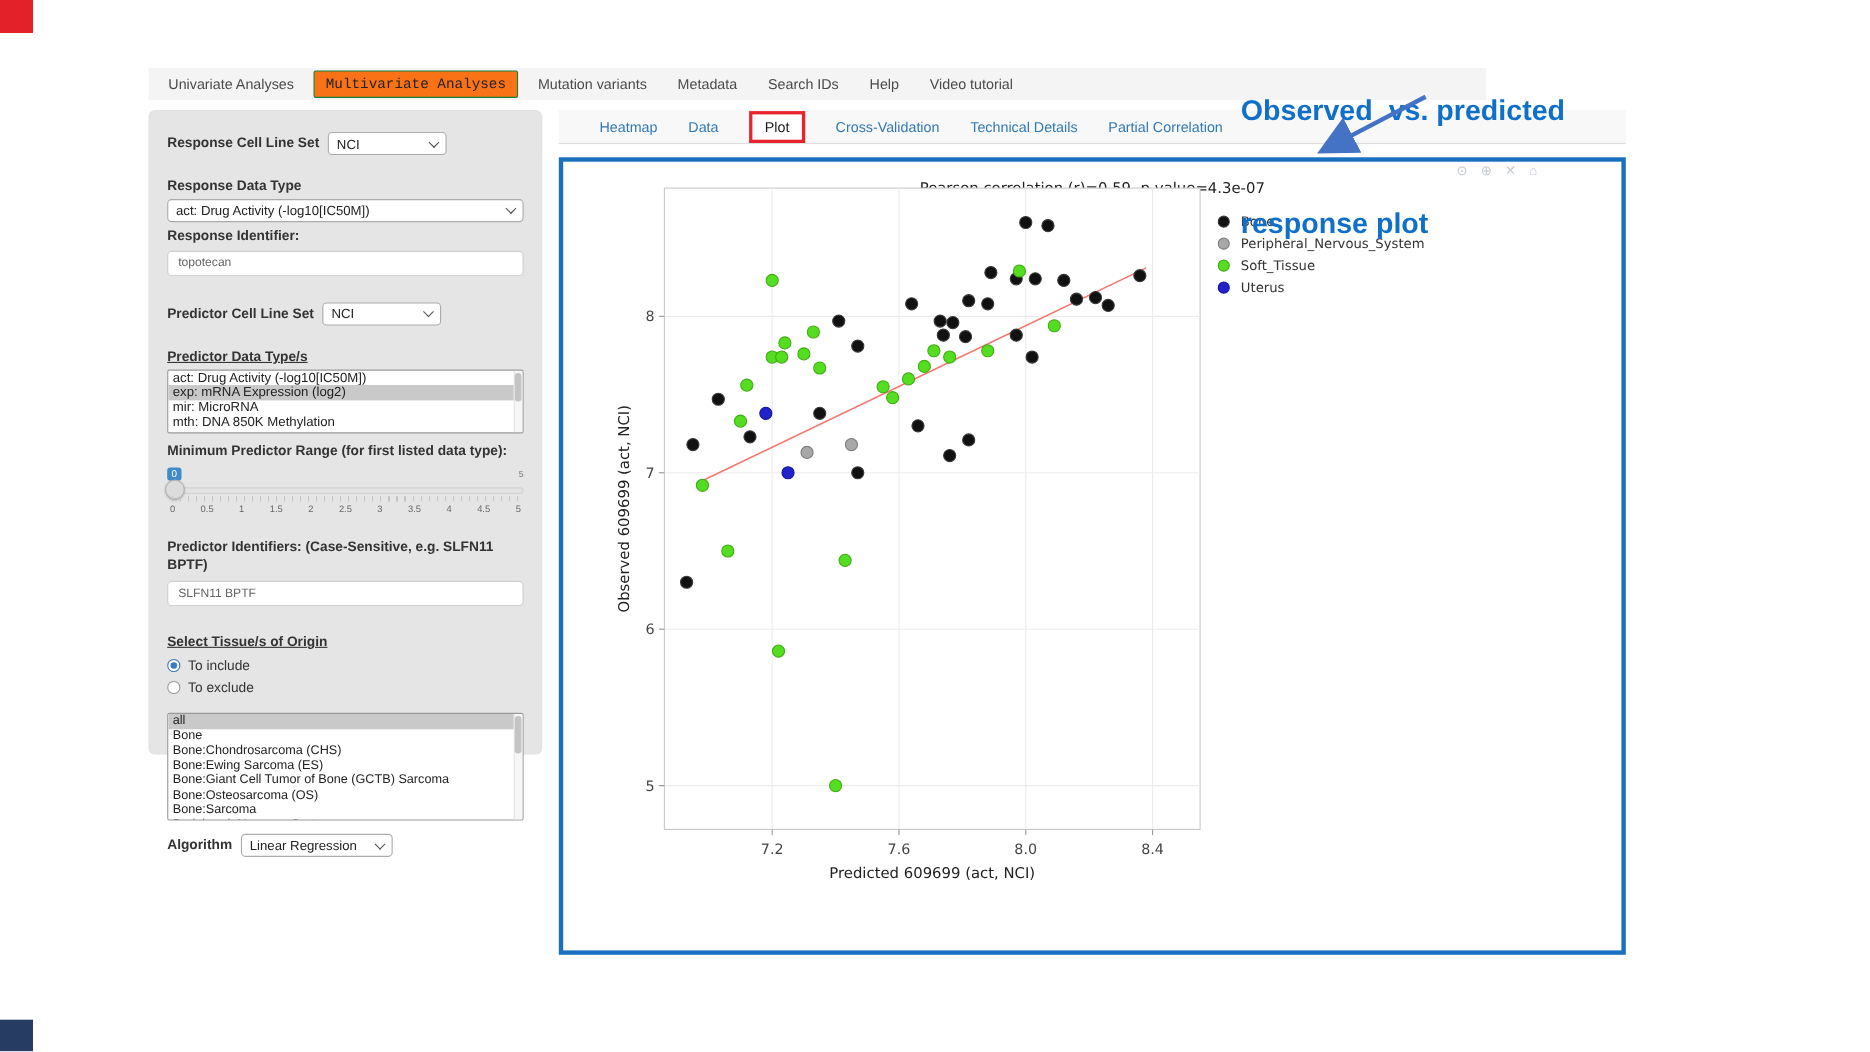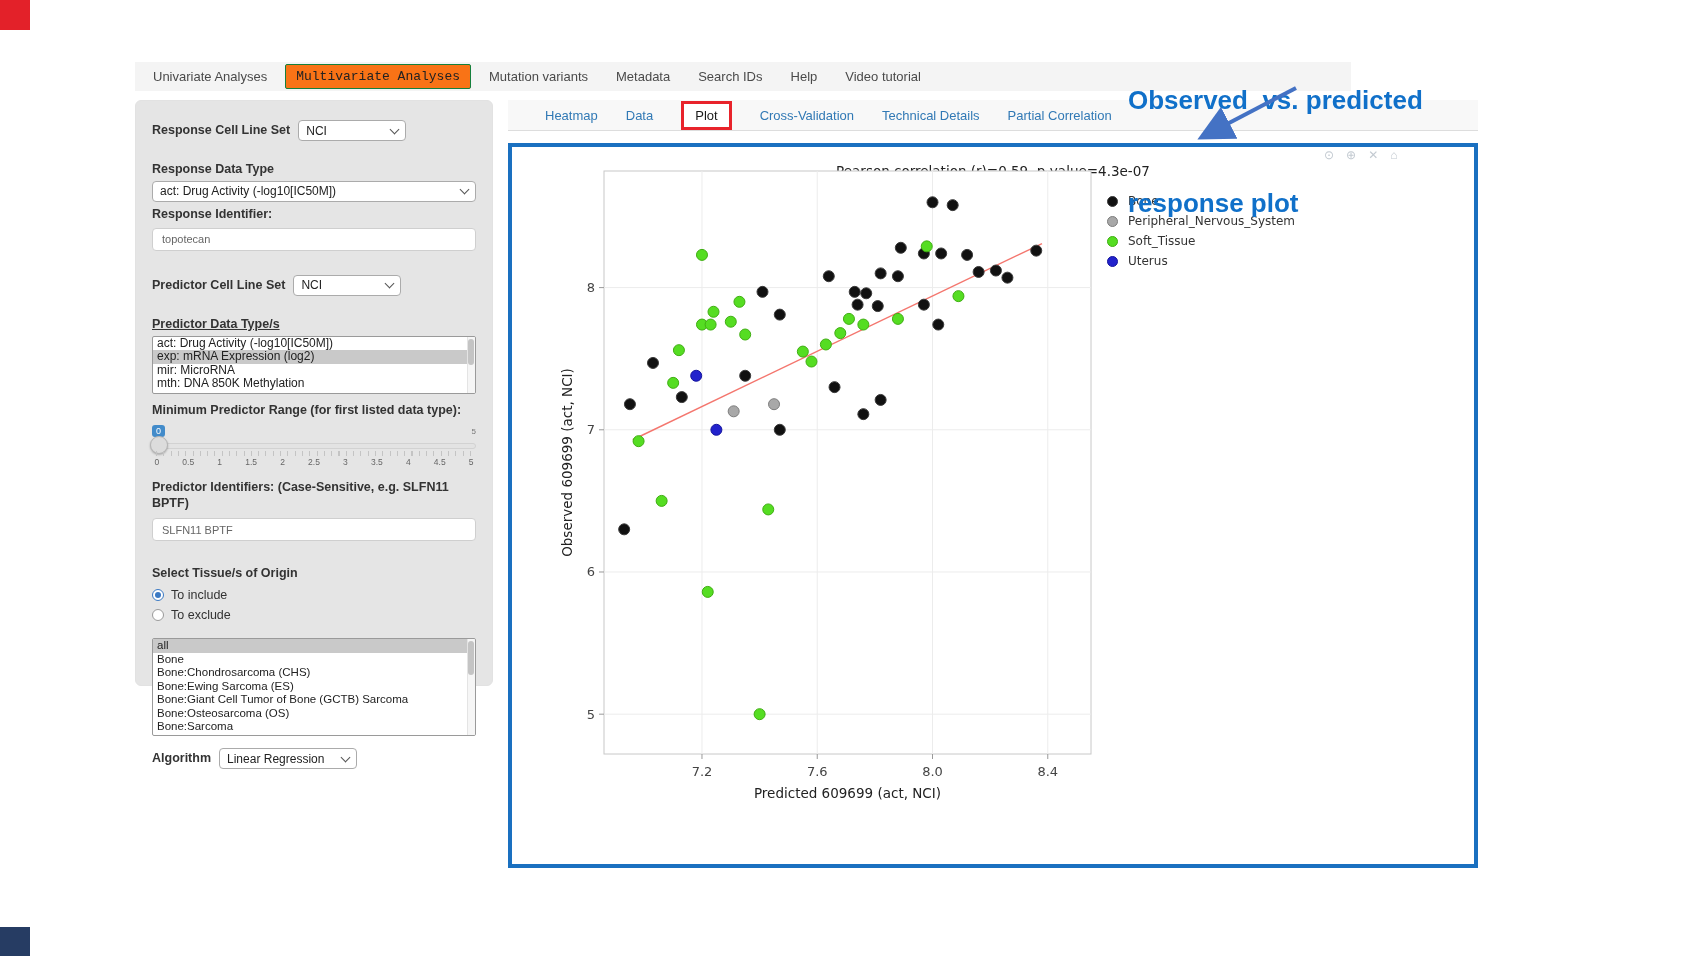--- a/index.html
+++ b/index.html
@@ -153,24 +153,24 @@
           <span style="left: 40.3%;">2</span>
           <span style="left: 50%;">2.5</span>
           <span style="left: 59.7%;">3</span>
           <span style="left: 69.4%;">3.5</span>
           <span style="left: 79.1%;">4</span>
           <span style="left: 88.8%;">4.5</span>
           <span style="left: 98.5%;">5</span>
         </div>
     </div>
 
-    <div class="fld-label" style="margin-top:10px;">Predictor Identifiers: (Case-Sensitive, e.g. SLFN11 BPTF)</div>
+    <div class="fld-label" style="margin-top:20px;">Predictor Identifiers: (Case-Sensitive, e.g. SLFN11 BPTF)</div>
     <input class="txt-input" style="margin-top: 6px;" value="SLFN11 BPTF">
 
-    <div class="fld-label" style="margin-top:24px;">Select Tissue/s of Origin</div>
+    <div class="fld-label" style="margin-top:24px;text-decoration:underline;">Select Tissue/s of Origin</div>
     <div id="tissue-radios">
         <div class="radio-row">
           <span class="radio on"></span>
           <span>To include</span>
         </div>
         <div class="radio-row">
           <span class="radio"></span>
           <span>To exclude</span>
         </div>
       </div>

